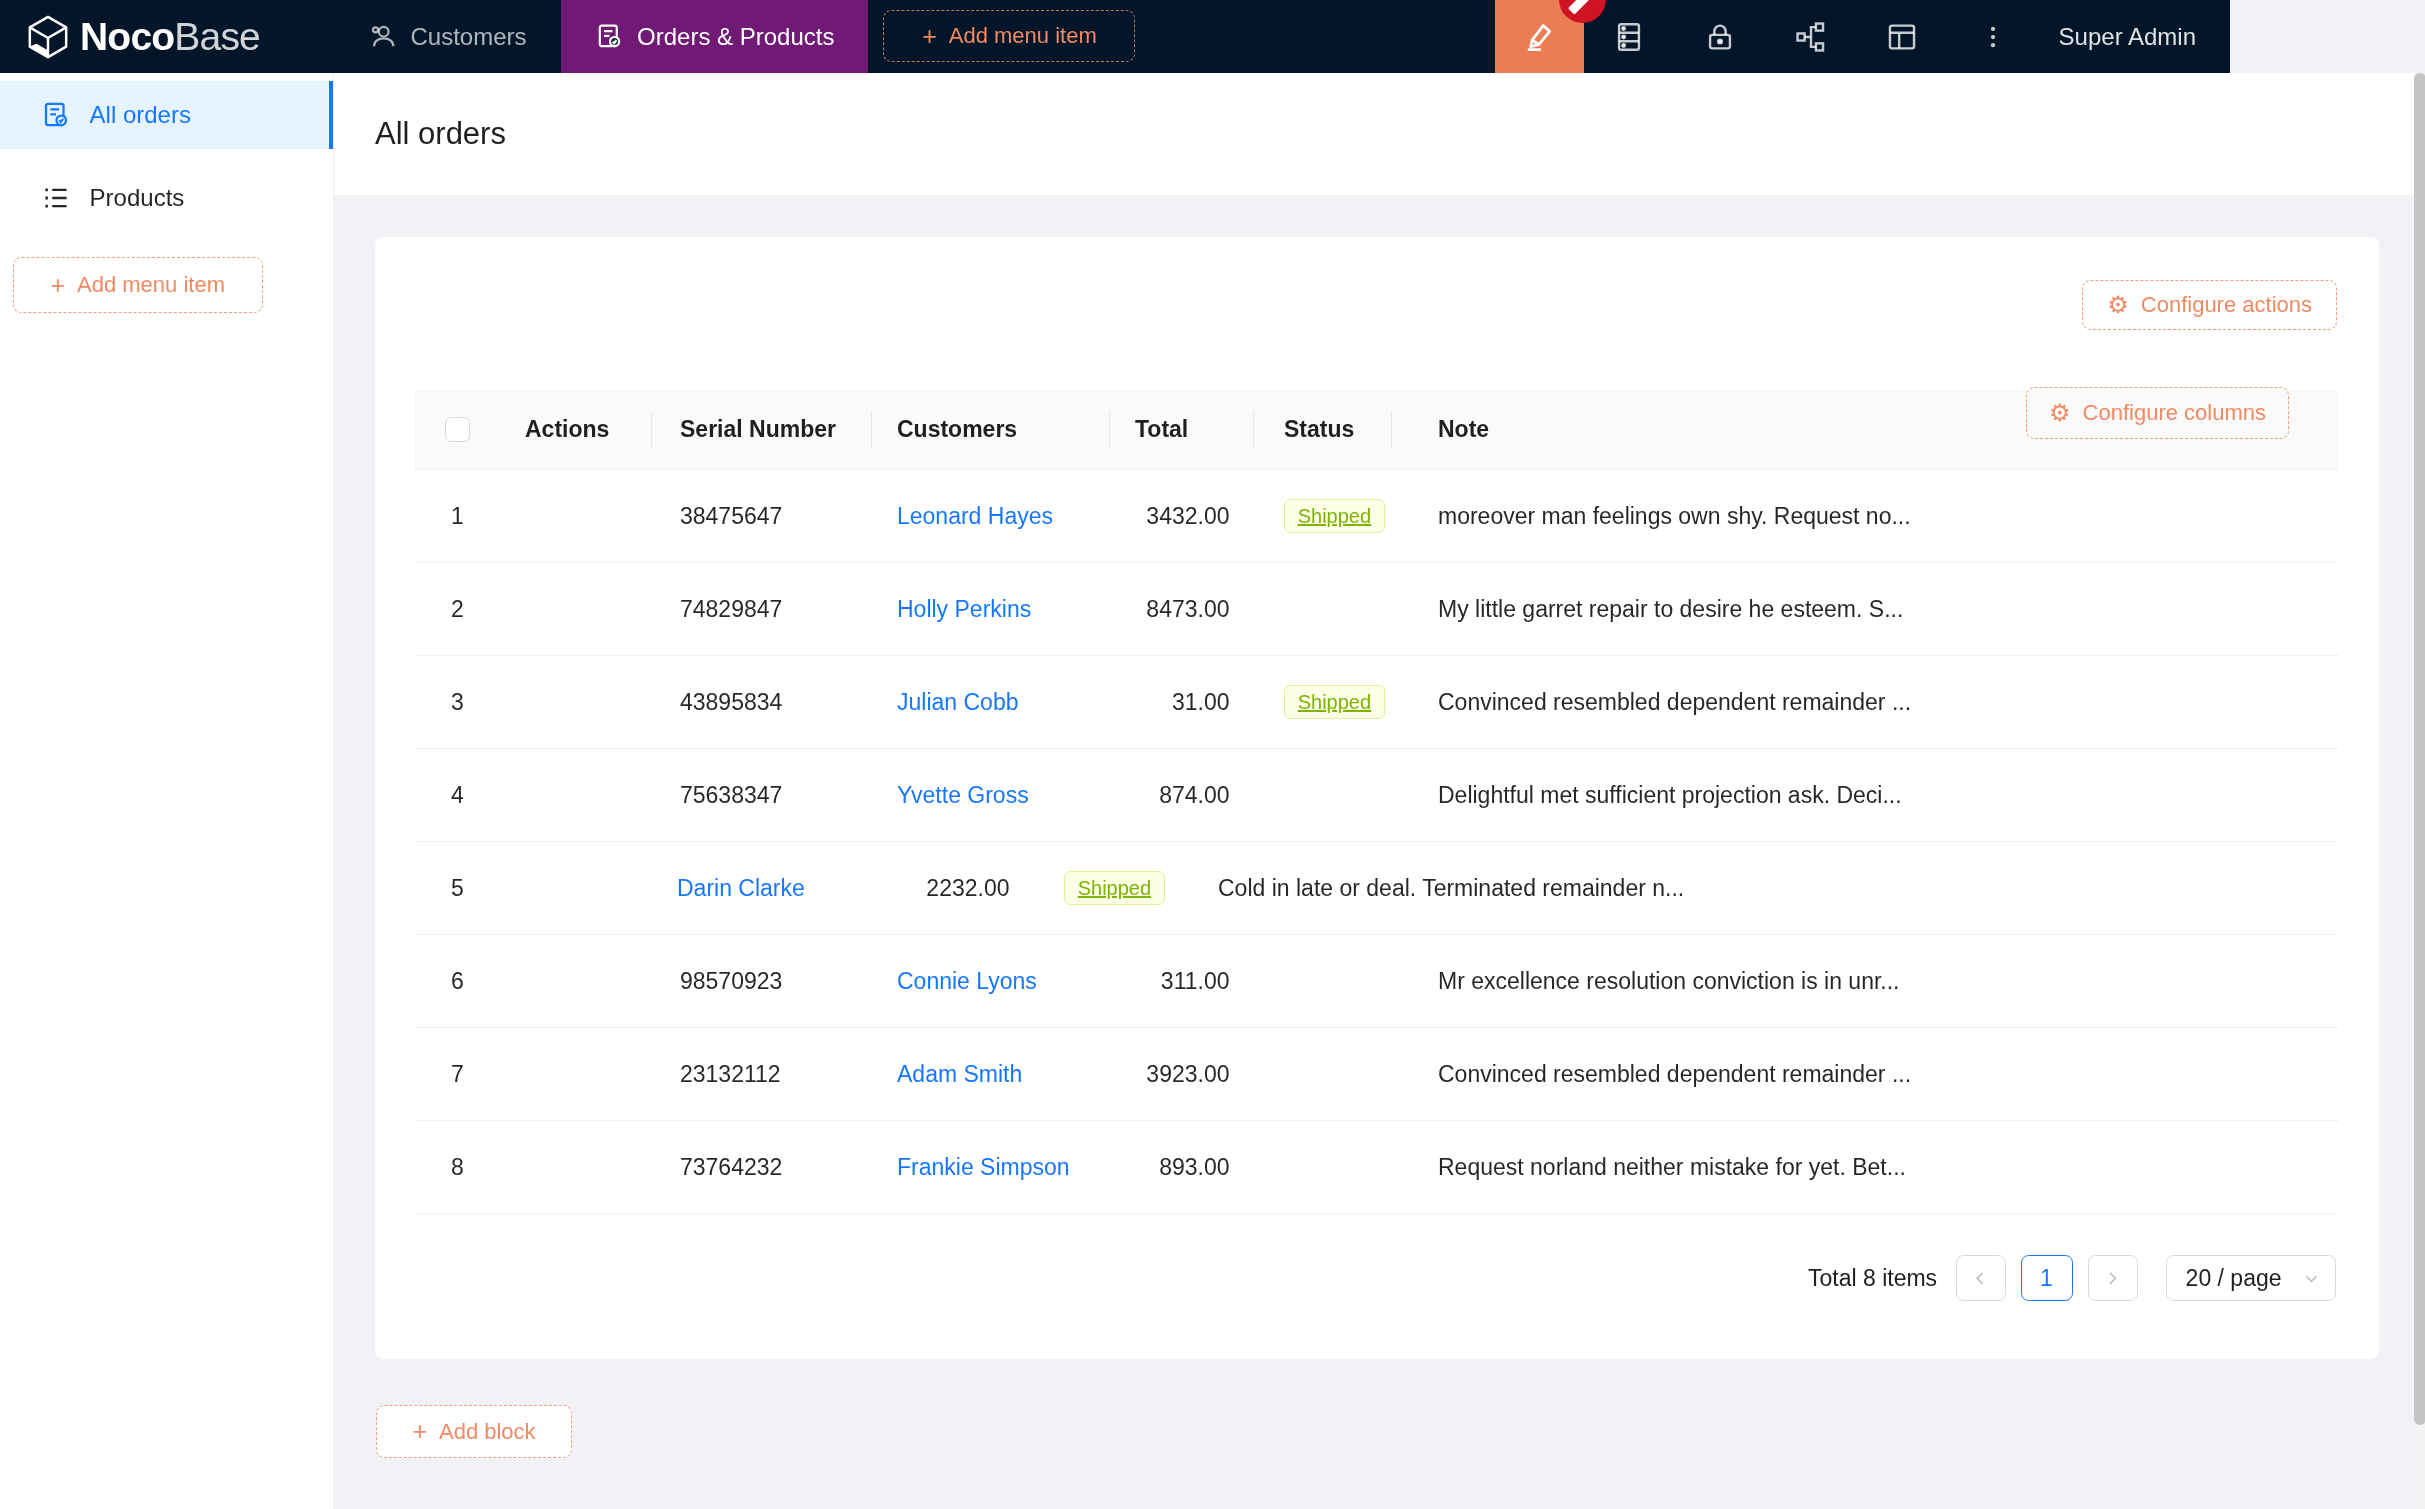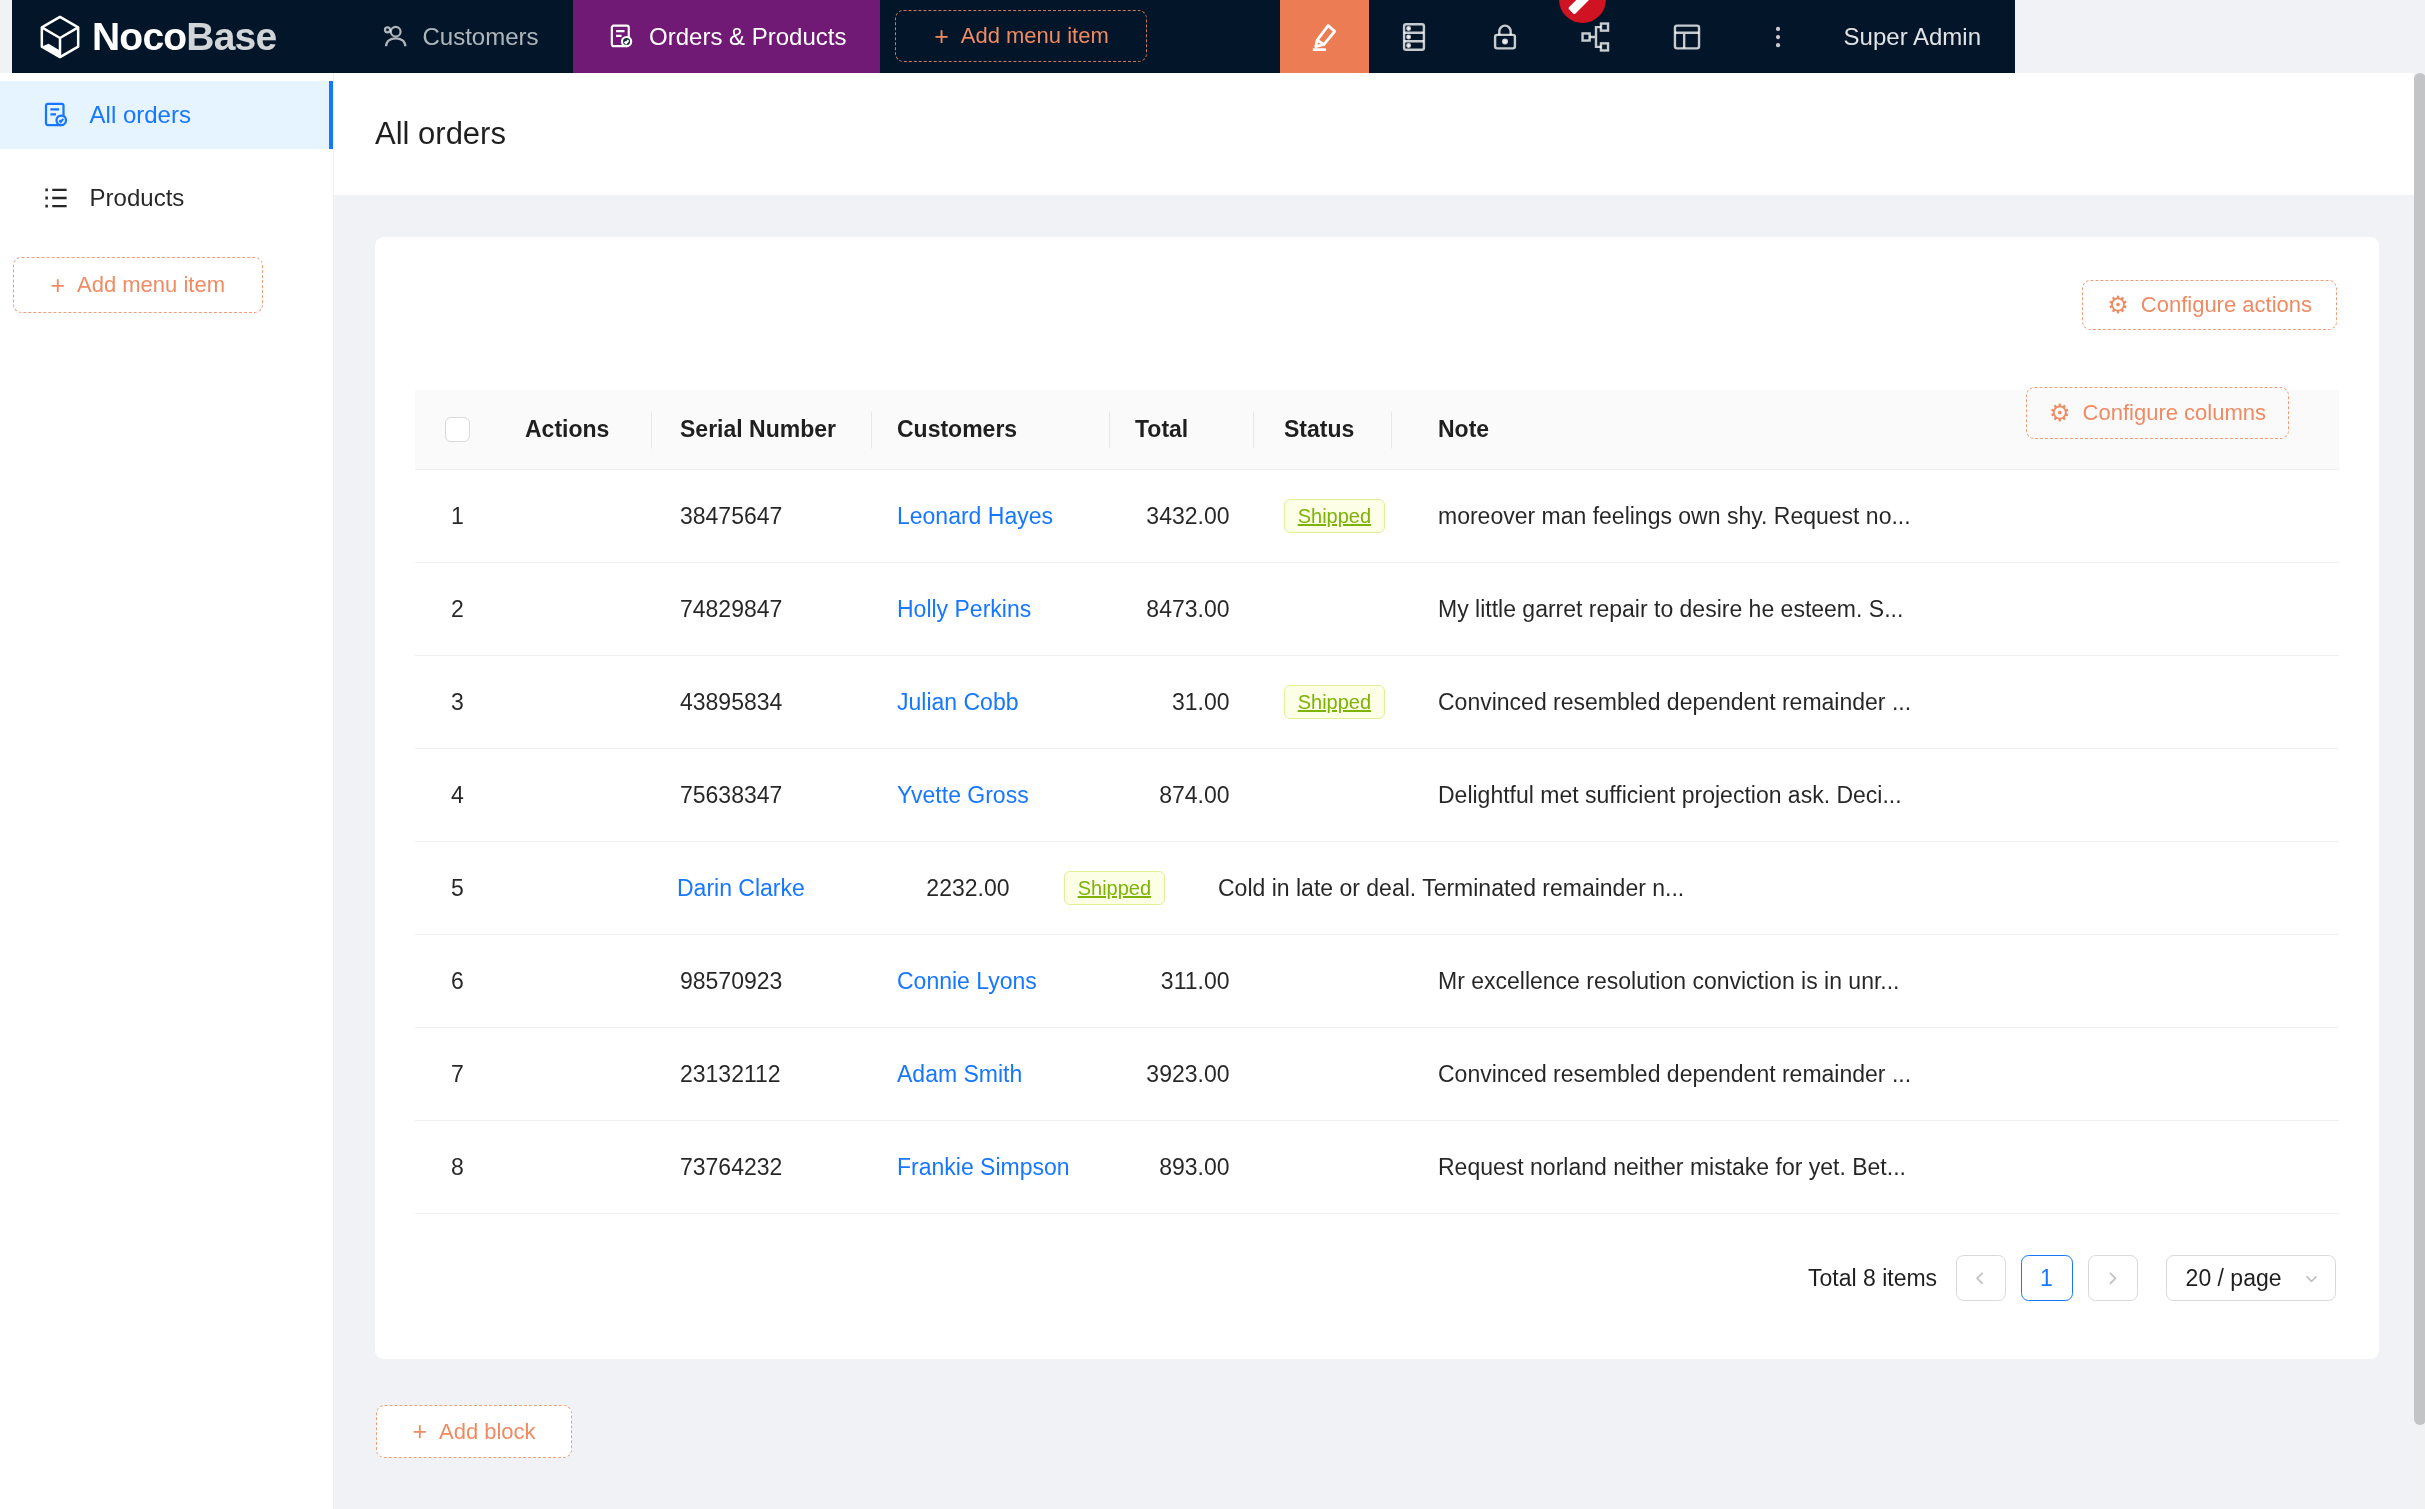--- a/index.html
+++ b/index.html
@@ -1,26 +1,26 @@
 <!DOCTYPE html>
 <html style="font-size:13.5px"><head>
 <meta charset="utf-8">
 <style>
   * { margin:0; padding:0; box-sizing:border-box; }
   html,body { width:2426px; height:1509px; overflow:hidden; background:#f0f2f5;
               font-family:"Liberation Sans", sans-serif; }
   .app { position:relative; width:2426px; height:1509px; background:#f0f2f5; overflow:hidden; }
 
   
-  .topbar { position:absolute; left:12px; top:0; width:2003px; height:73px;
+  .topbar { position:absolute; left:0; top:0; width:2230px; height:73px;
             background:#031629; display:flex; align-items:stretch; z-index:5; }
   .logo { display:flex; align-items:center; padding-left:26px; width:334px; cursor:pointer; }
   .logo svg { margin-right:10px; }
   .logo-noco { color:#ffffff; font-size:39px; font-weight:800; letter-spacing:-0.8px; }
-  .logo-base { color:rgba(255,255,255,.82); font-size:39px; font-weight:700; letter-spacing:-0.8px; }
+  .logo-base { color:rgba(255,255,255,.82); font-size:39px; font-weight:400; letter-spacing:-0.8px; }
   .top-menu { display:flex; align-items:stretch; }
   .menu-item { display:flex; align-items:center; gap:13.5px; padding:0 34px;
                color:rgba(255,255,255,.68); font-size:24px; cursor:pointer; }
   .menu-item .mi-icon { display:flex; }
   .menu-item.active { background:#701a75; color:#ffffff; }
   .dashed-btn { border:1.7px dashed rgba(241,139,98,.85); color:#ef8a63; background:transparent;
                 border-radius:8.5px; font-size:22px; display:flex; align-items:center;
                 justify-content:center; gap:12px; cursor:pointer;
                 font-family:"Liberation Sans", sans-serif; }
   .dashed-btn .plus { font-size:25px; line-height:1; }

